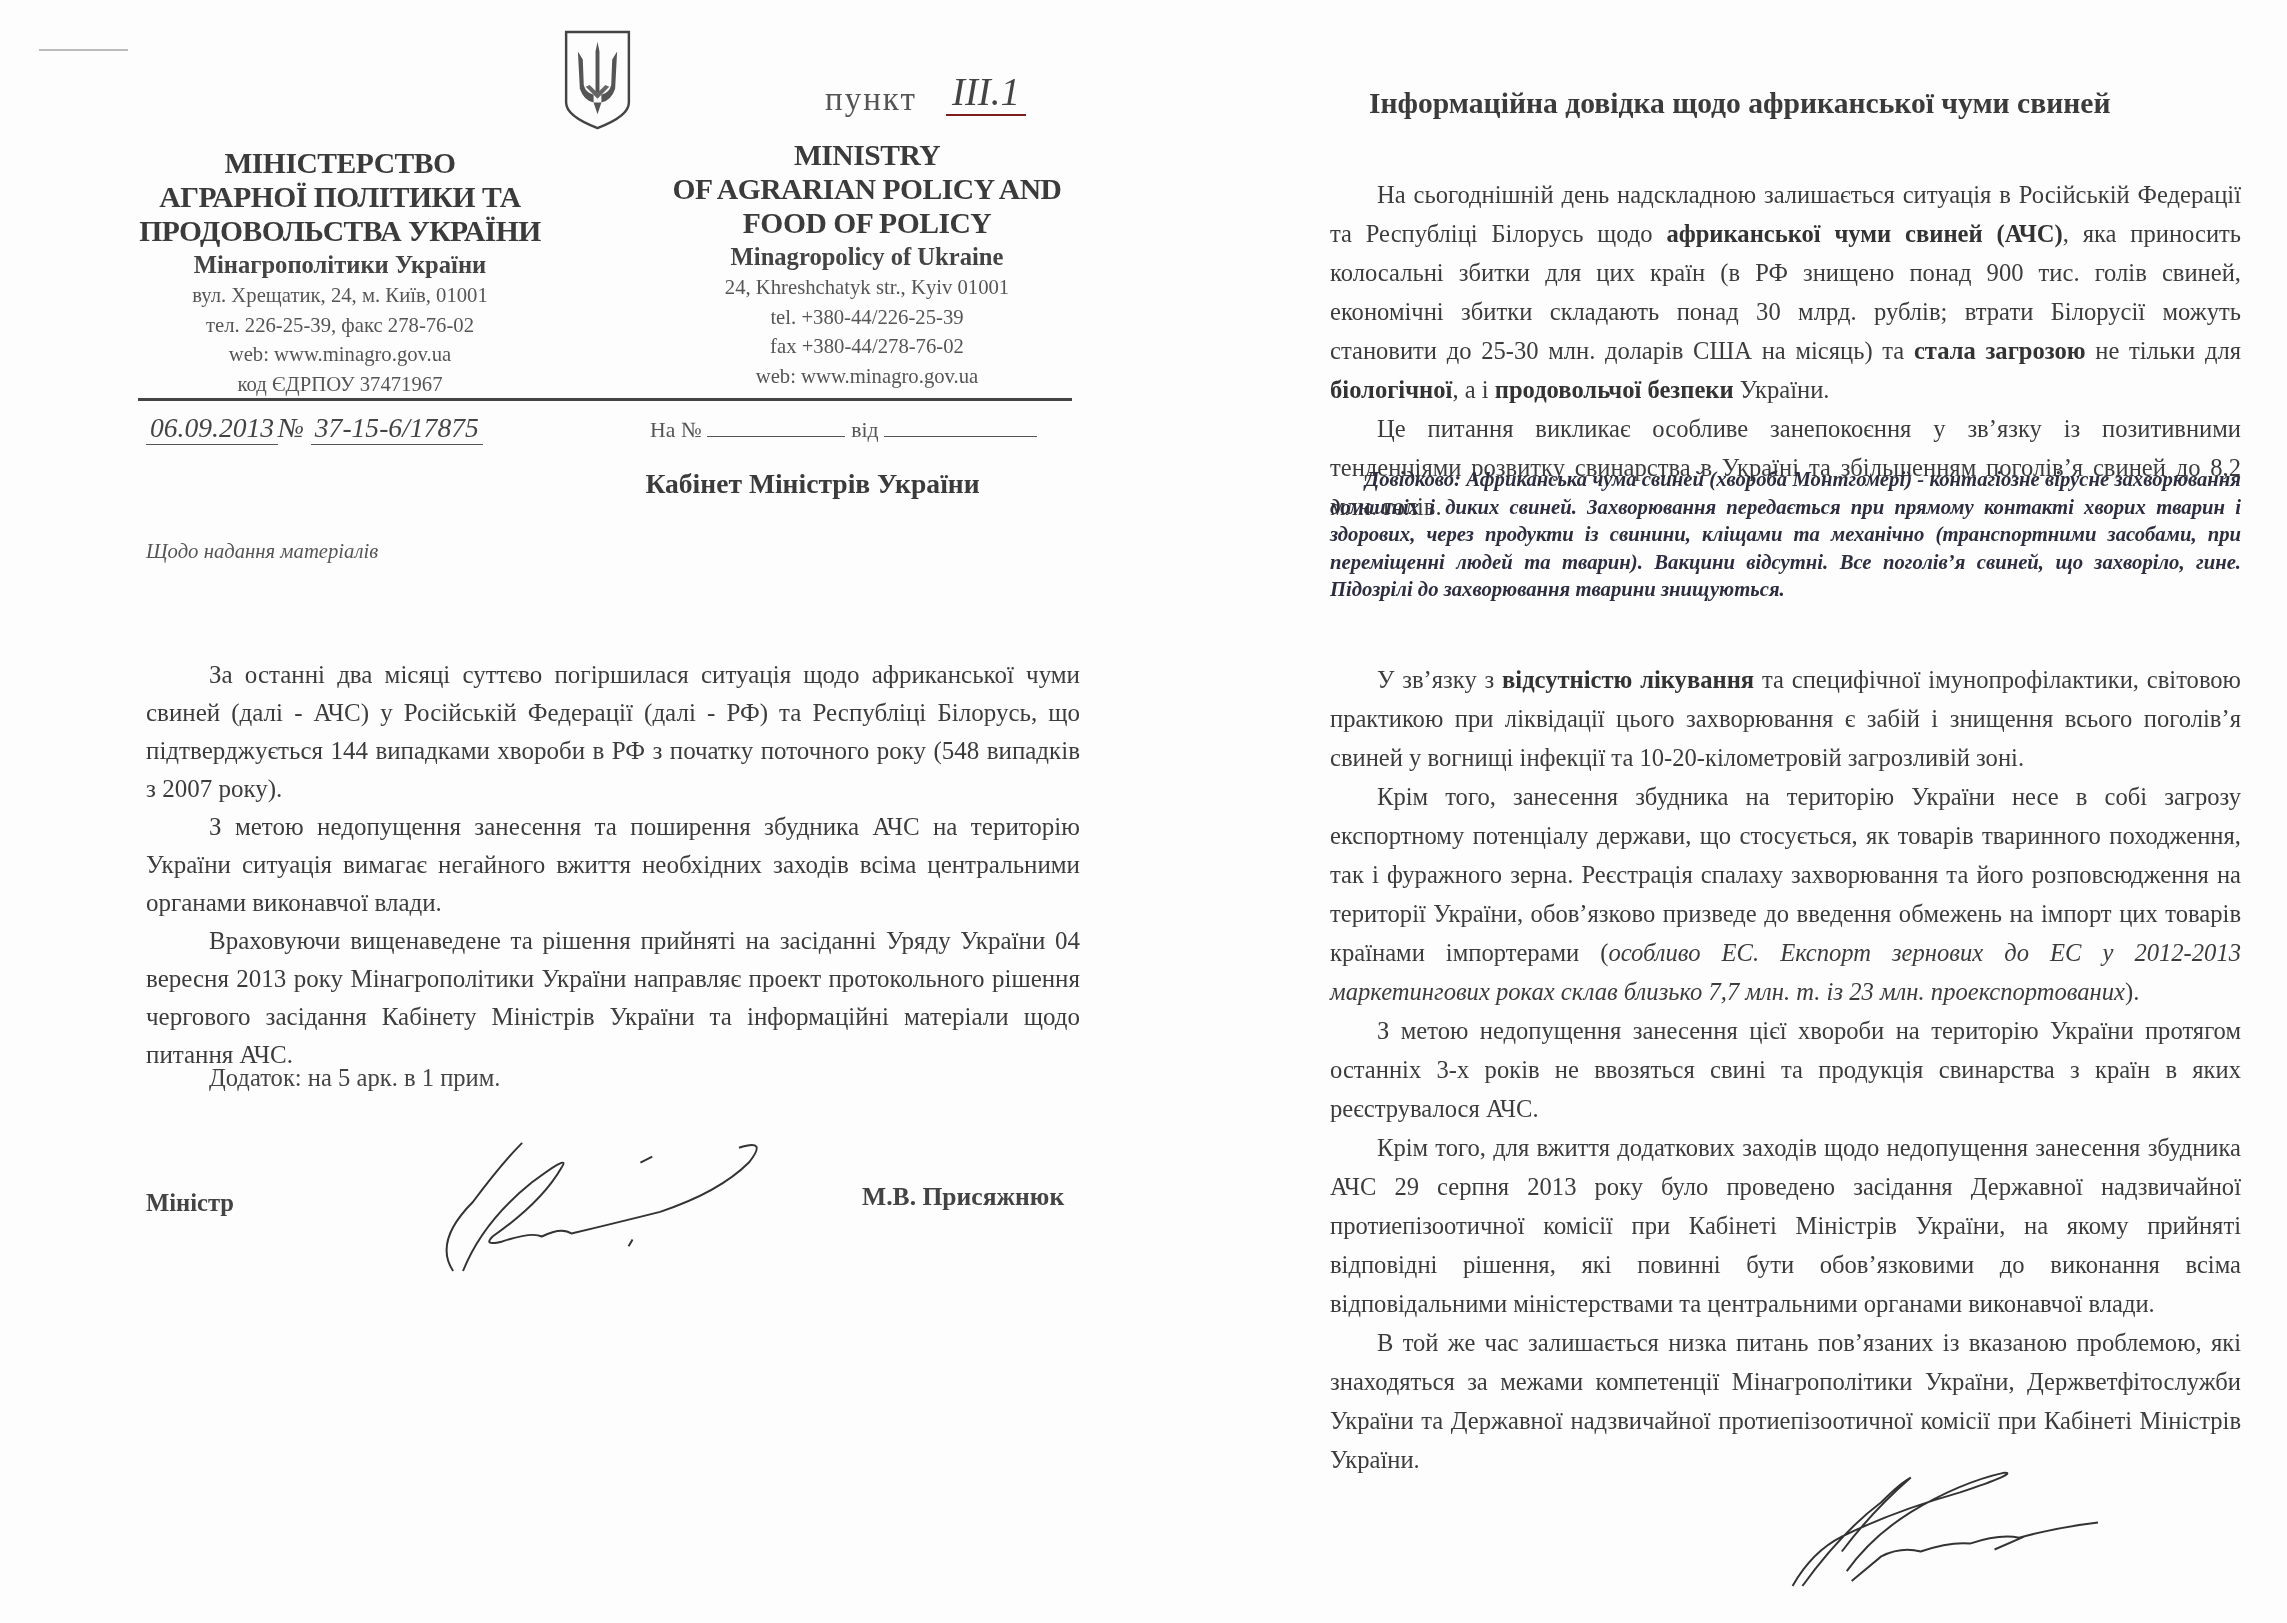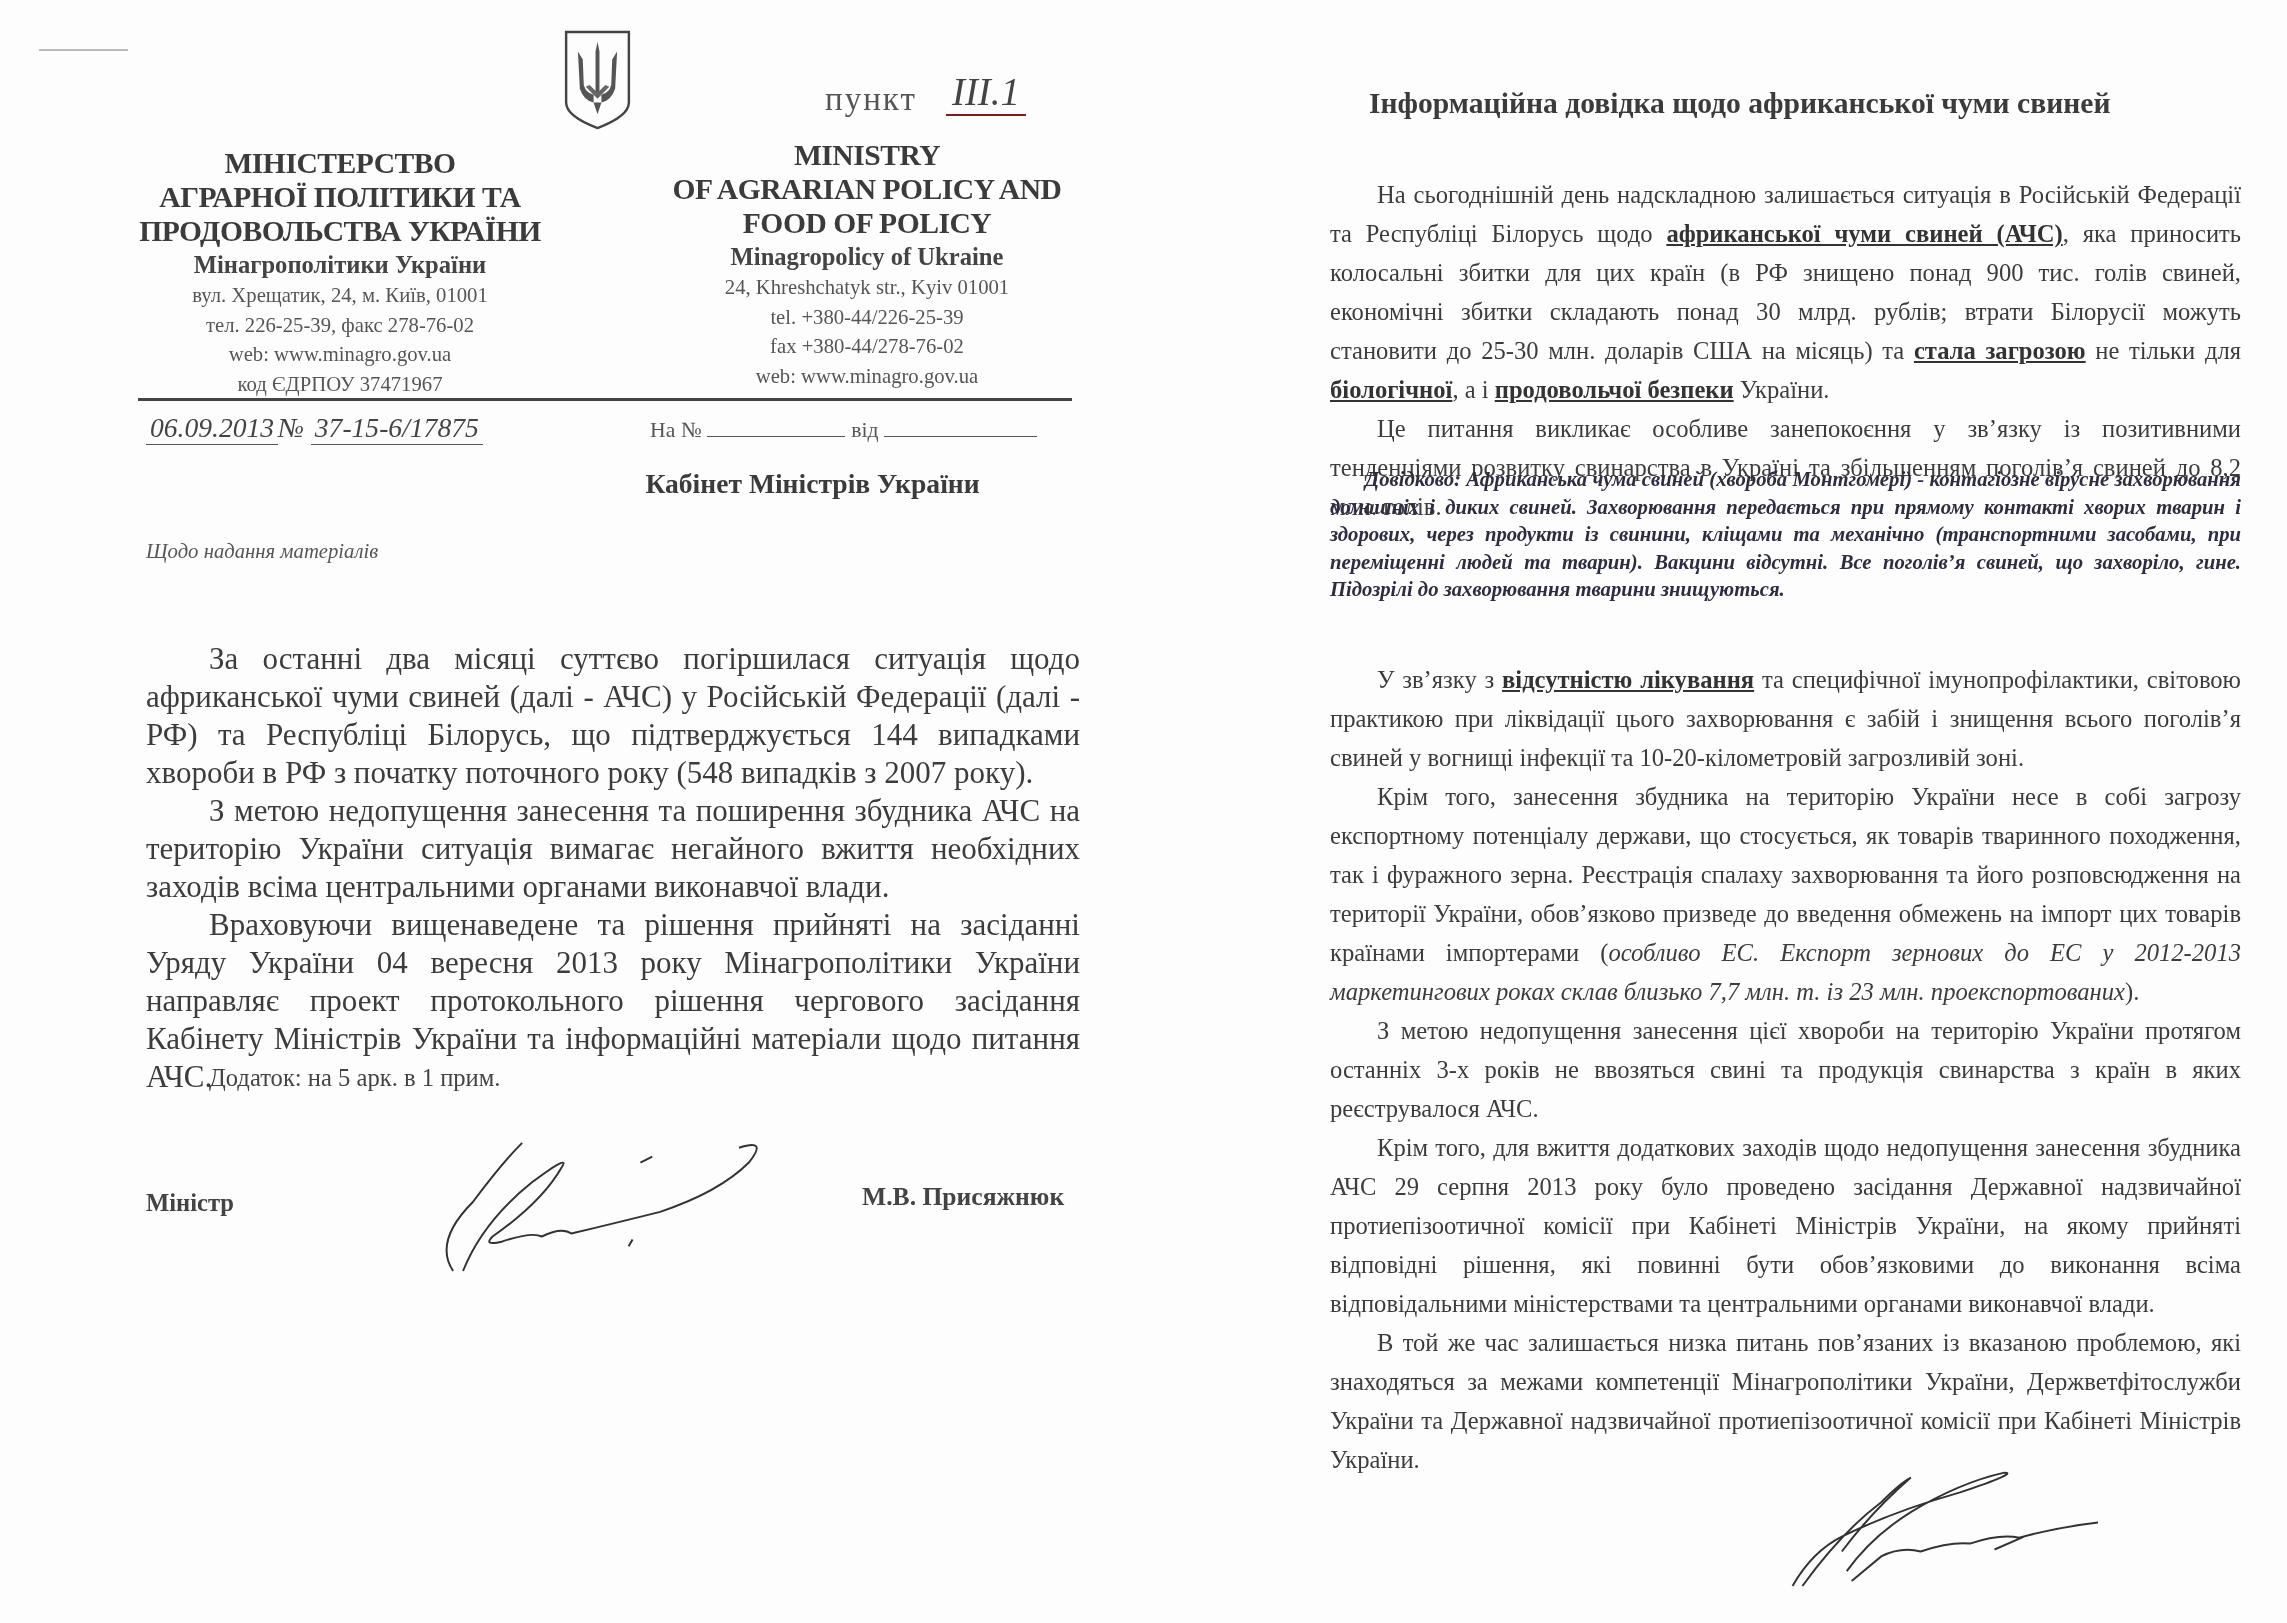--- a/index.html
+++ b/index.html
@@ -18,36 +18,36 @@
   .hdr-short { font-size:24.6px; font-weight:bold; color:#444; line-height:33px; }
   .hdr-line { font-size:20.7px; color:#555; line-height:29.6px; }
   .rule { position:absolute; left:138px; top:398px; width:934px; height:3px; background:#444; }
   .date-line { position:absolute; left:146px; top:412px; font-size:27.6px; font-style:italic; color:#444; }
   .date-line .u { border-bottom:1.5px solid #555; display:inline-block; padding:0 3.9px; }
   .na-line { position:absolute; left:650px; top:418px; font-size:21.7px; color:#555; }
   .na-line .blank { display:inline-block; width:138px; border-bottom:1.5px solid #555; margin:0 5.9px; height:17.7px; vertical-align:baseline; }
   .na-line .blank2 { width:153px; }
   .addressee { position:absolute; left:591px; top:468px; width:443px; text-align:center; font-size:27.6px; font-weight:bold; color:#3b3b3b; }
   .subject { position:absolute; left:146px; top:540px; font-size:20.7px; font-style:italic; color:#555; }
-  .body-left { position:absolute; left:146px; top:640px; width:934px; font-size:31px; line-height:38px; text-align:justify; color:#3c3c3c; }
+  .body-left { position:absolute; left:146px; top:656px; width:934px; font-size:25px; line-height:38px; text-align:justify; color:#3c3c3c; }
   .body-left p { margin:0; text-indent:63px; }
   .attach { position:absolute; left:209px; top:1064px; font-size:24.6px; color:#444; }
   .sig-role { position:absolute; left:146px; top:1189px; font-size:24.6px; font-weight:bold; color:#444; }
   .sig-name { position:absolute; left:862px; top:1182px; font-size:25.6px; font-weight:bold; color:#444; }
   .sig1 { position:absolute; left:394px; top:1123px; width:414px; height:158px; }
   .title-right { position:absolute; left:1369px; top:87px; width:867px; text-align:left; font-size:29.6px; font-weight:bold; color:#3b3b3b; }
   .body-right { position:absolute; left:1330px; width:911px; font-size:24.6px; line-height:39px; text-align:justify; color:#3c3c3c; }
   .body-right p { margin:0; text-indent:47px; }
   .rb1 { top:175px; }
   .note { position:absolute; left:1330px; top:466px; width:911px; font-size:20.7px; line-height:27.6px; font-style:italic; font-weight:bold; text-align:justify; color:#2d2d40; }
   .note p { margin:0; text-indent:35px; }
   .rb2 { top:660px; }
   .sig2 { position:absolute; left:1763px; top:1443px; width:335px; height:148px; }
   .page-sep { position:absolute; left:1325px; top:0; width:1px; height:1623px; background:transparent; }
-  b { font-weight:bold; color:#333;text-decoration:underline; }
+  b { font-weight:bold; color:#333; }
   i { font-style:italic; }
 </style>
 </head>
 <body>
 
 <div class="page-left">
   <div class="scan-mark"></div>
 
   <svg class="coat" viewBox="0 0 68 102">
     <path d="M2 2 H66 V74 Q66 88 34 100 Q2 88 2 74 Z" fill="none" stroke="#444" stroke-width="2.5"></path>

